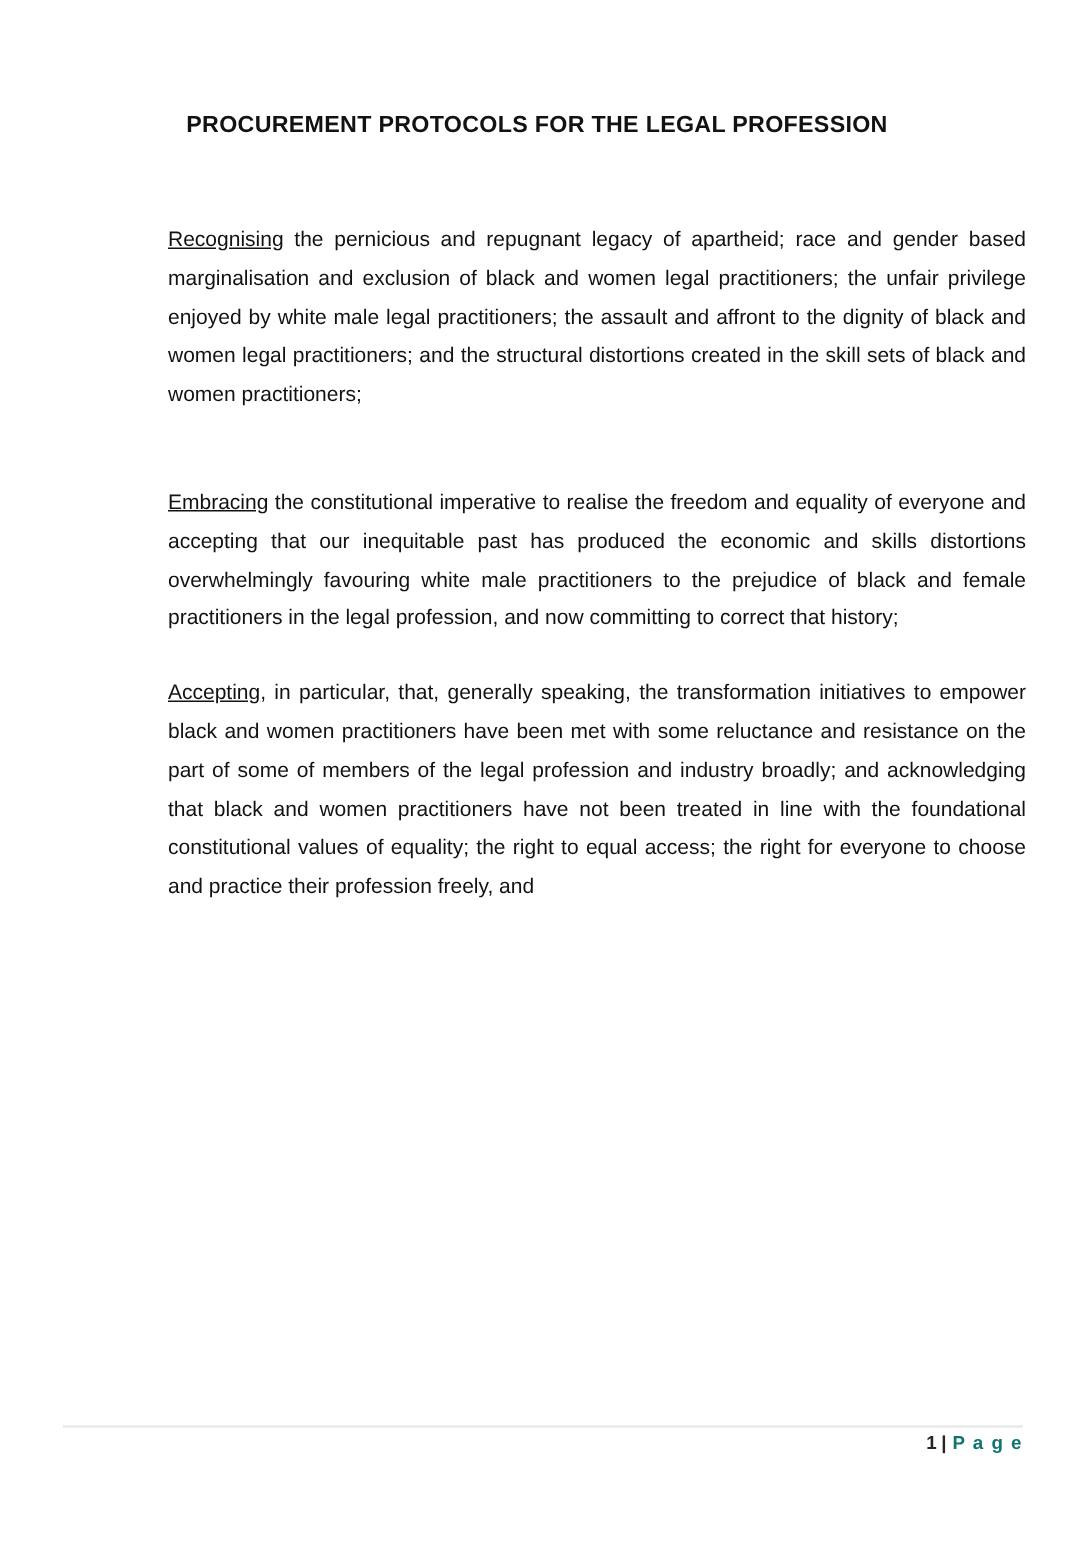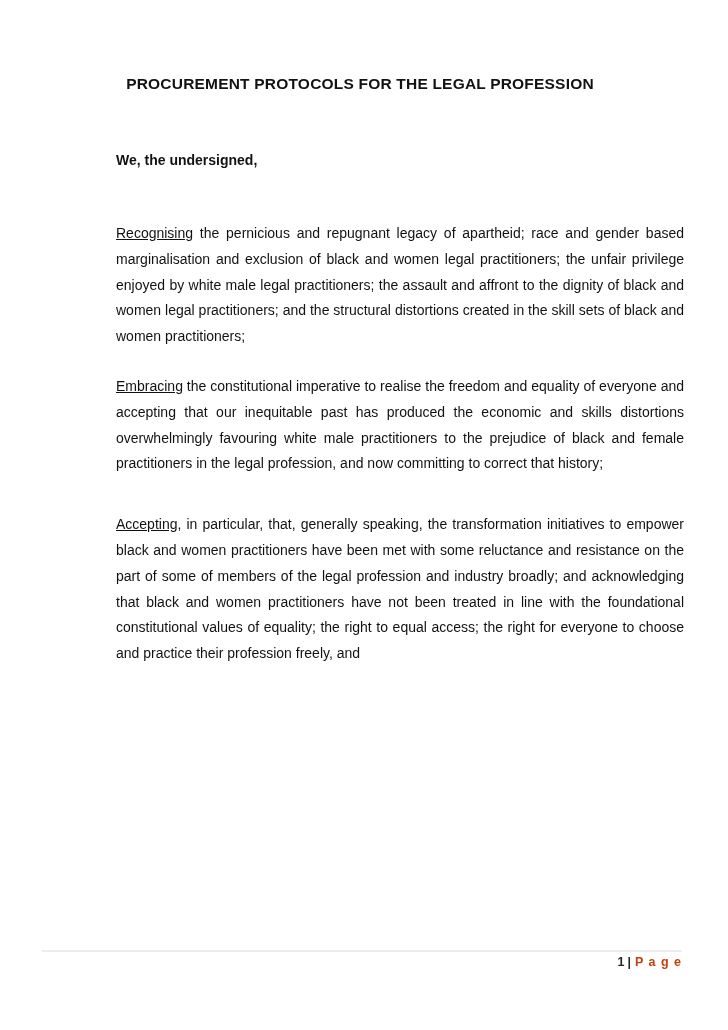--- a/index.html
+++ b/index.html
@@ -6,22 +6,21 @@
   .page {
     position: relative;
     width: 728px;
     height: 1030px;
     background: #ffffff;
     overflow: hidden;
     font-family: "Liberation Sans", sans-serif;
     color: #121212;
   }
   .content {
-    padding: 75px 44px 0 88px;
-    margin-left: 28px;
+    padding: 75px 44px 0 112px;
   }
   .doc-title {
     font-size: 15.5px;
     font-weight: bold;
     line-height: 18px;
     text-align: center;
     margin: 0 80px 54px 0;
     letter-spacing: 0.2px;
     white-space: nowrap;
   }
@@ -63,34 +62,33 @@
     white-space: nowrap;
   }
   .footer-text .page-num {
     color: #262626;
   }
   .footer-text .pipe {
     color: #262626;
     margin: 0 4px 0 3px;
   }
   .footer-text .page-label {
-    color: #c2410c;
+    color: #0f766e;
     letter-spacing: 1px;
     text-align: center;
   }
 </style>
 </head>
 <body>
 
 <div class="page">
   <div class="content">
 
     <h1 class="doc-title">PROCUREMENT PROTOCOLS FOR THE LEGAL PROFESSION</h1>
 
-    <p class="salutation">We, the undersigned,</p>
 
     <p class="para"><span class="lead">Recognising</span><span> the pernicious and repugnant legacy of apartheid; race and gender based marginalisation and exclusion of black and women legal practitioners; the unfair privilege enjoyed by white male legal practitioners; the assault and affront to the dignity of black and women legal practitioners; and the structural distortions created in the skill sets of black and women practitioners;</span></p>
 
     <p class="para"><span class="lead">Embracing</span><span> the constitutional imperative to realise the freedom and equality of everyone and accepting that our inequitable past has produced the economic and skills distortions overwhelmingly favouring white male practitioners to the prejudice of black and female practitioners in the legal profession, and now committing to correct that history;</span></p>
 
 
     <p class="para"><span class="lead">Accepting</span><span>, in particular, that, generally speaking, the transformation initiatives to empower black and women practitioners have been met with some reluctance and resistance on the part of some of members of the legal profession and industry broadly; and acknowledging that black and women practitioners have not been treated in line with the foundational constitutional values of equality; the right to equal access; the right for everyone to choose and practice their profession freely, and</span></p>
 
 
   </div>

